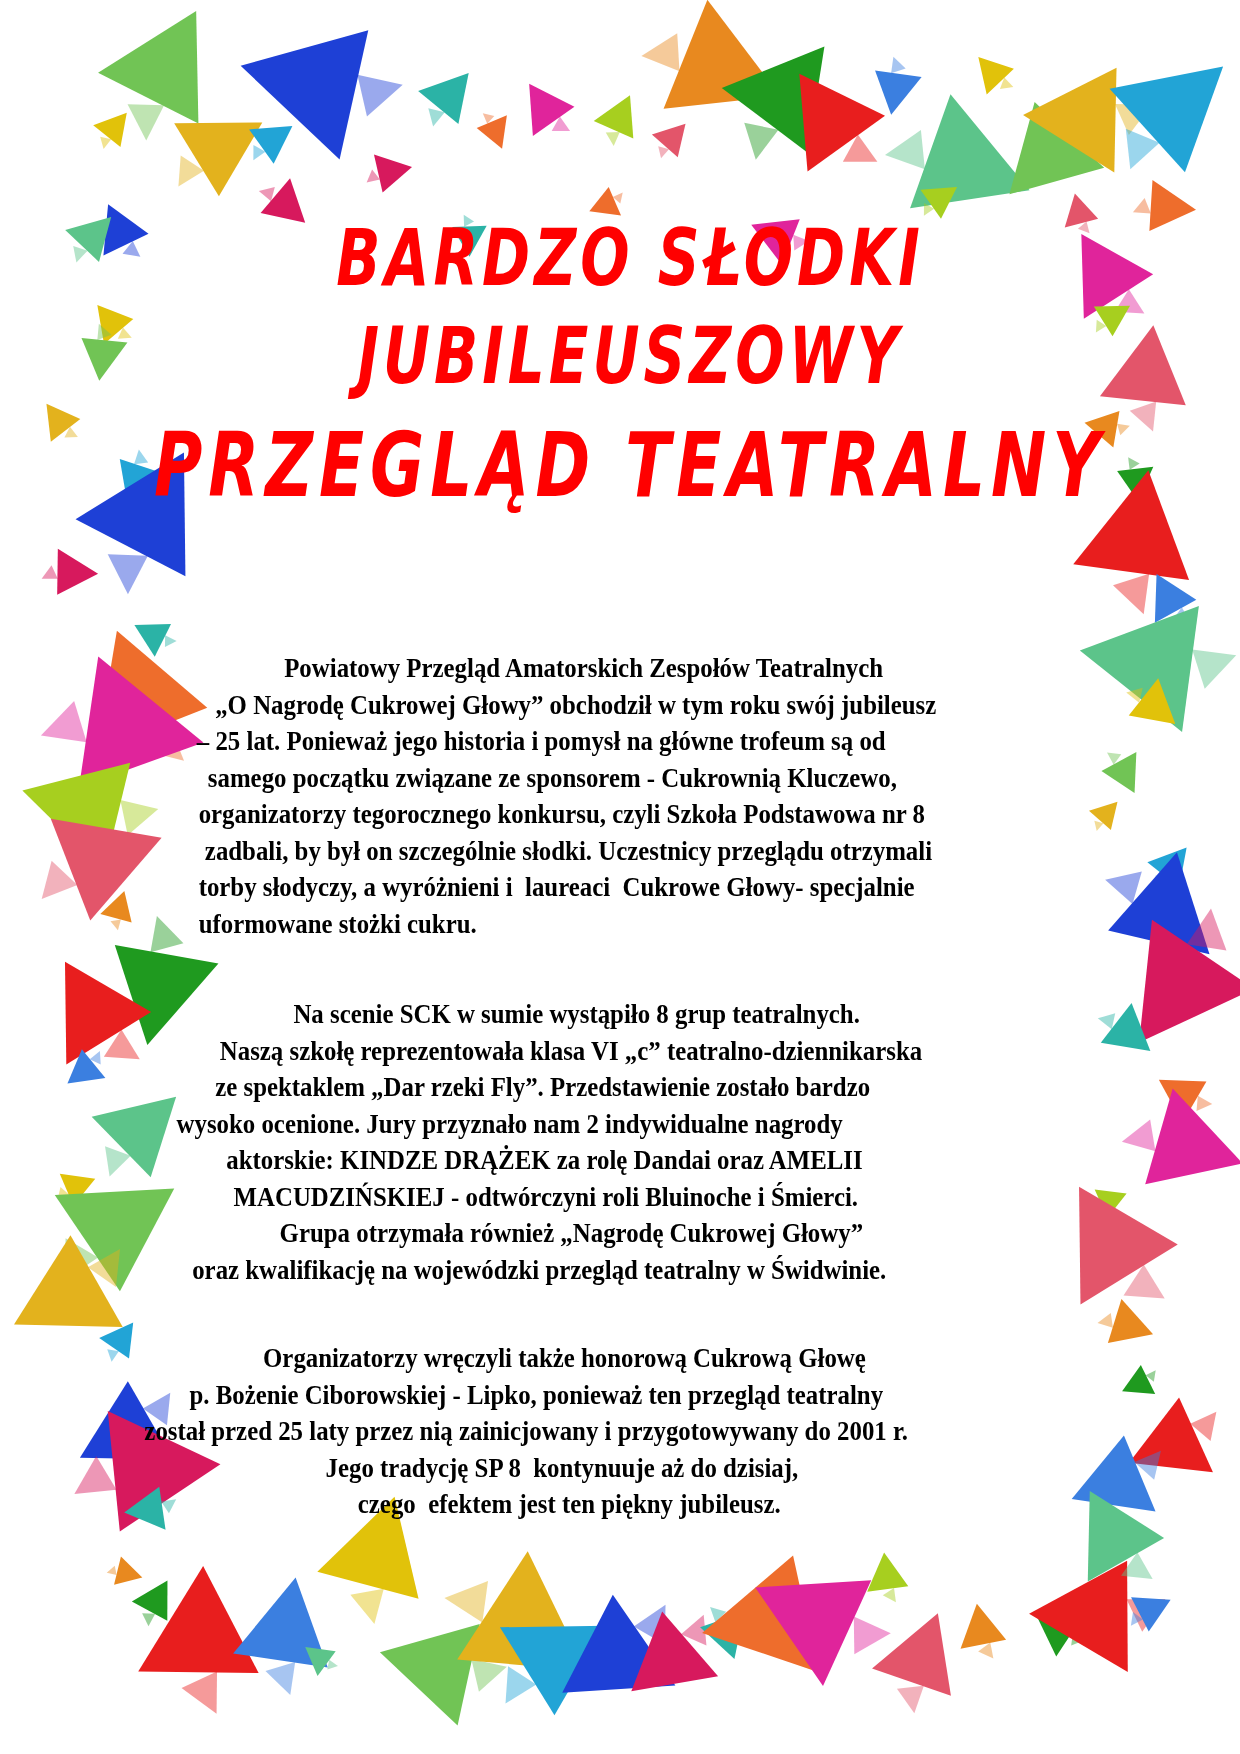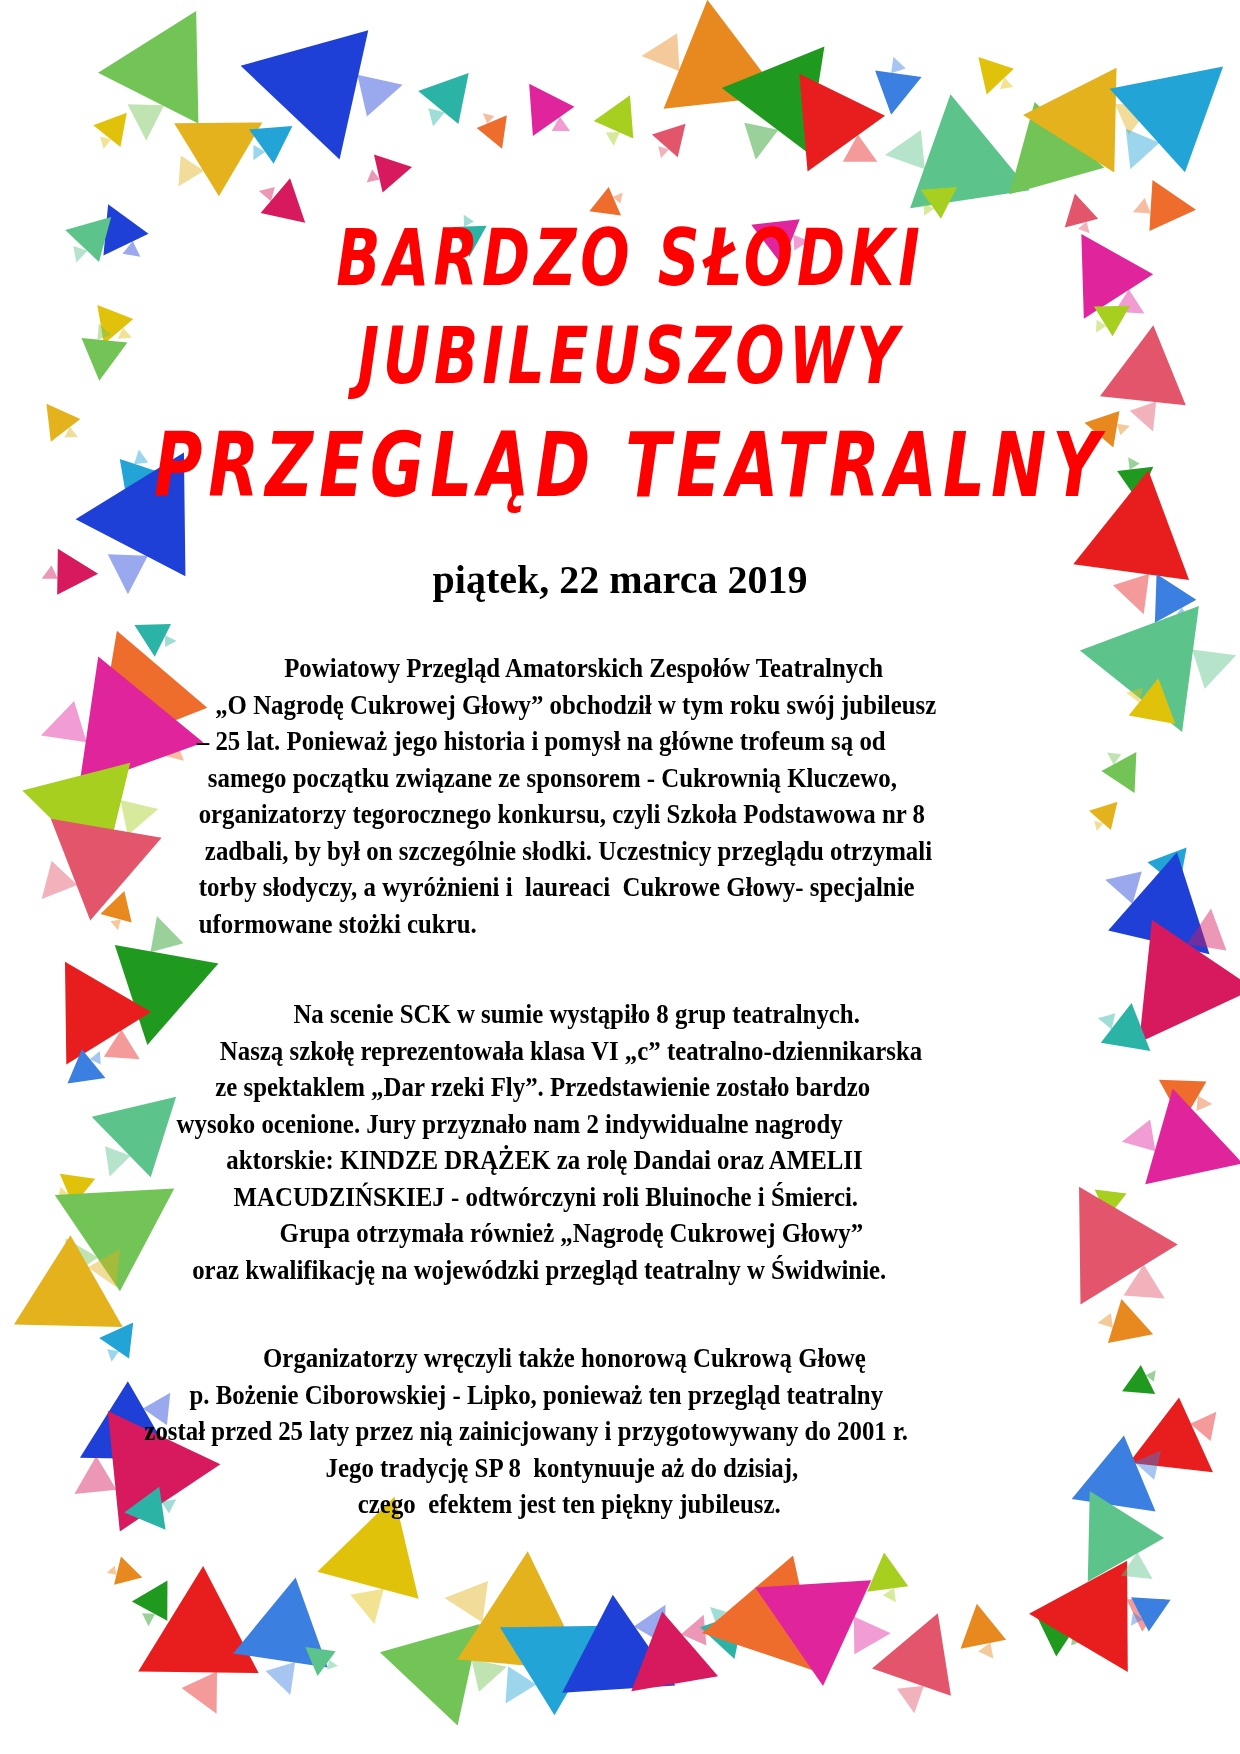--- a/index.html
+++ b/index.html
@@ -431,21 +431,20 @@
       <polygon points="0,-41.448505015432104 45.21655092592592,33.91241319444445 -45.21655092592592,33.91241319444445" fill="#5cc48a"></polygon>
       <path d="M15.07218364197531,-15.07218364197531 L41.4485050154321,-30.897976466049382 L38.81087287808642,0.7536091820987636 Z" fill="#5cc48a" opacity="0.45"></path>
     </g>
   </svg>
 
 <div class="poster">
   <div class="title l1">Bardzo słodki</div>
   <div class="title l2">Jubileuszowy</div>
   <div class="title l3">Przegląd teatralny</div>
 
-  <div class="date">piątek, 22 marca 2019</div>
 
   <div class="para" style="top:650px">
       <span class="ln" style="padding-left: 255px;">Powiatowy Przegląd Amatorskich Zespołów Teatralnych</span>
       <span class="ln" style="padding-left: 180px;">„O Nagrodę Cukrowej Głowy” obchodził w tym roku swój jubileusz</span>
       <span class="ln" style="padding-left: 160px;">– 25 lat. Ponieważ jego historia i pomysł na główne trofeum są od</span>
       <span class="ln" style="padding-left: 172px;">samego początku związane ze sponsorem - Cukrownią Kluczewo,</span>
       <span class="ln" style="padding-left: 162px;">organizatorzy tegorocznego konkursu, czyli Szkoła Podstawowa nr 8</span>
       <span class="ln" style="padding-left: 162px;"> zadbali, by był on szczególnie słodki. Uczestnicy przeglądu otrzymali</span>
       <span class="ln" style="padding-left: 162px;">torby słodyczy, a wyróżnieni i  laureaci  Cukrowe Głowy- specjalnie</span>
       <span class="ln" style="padding-left: 162px;">uformowane stożki cukru.</span>

